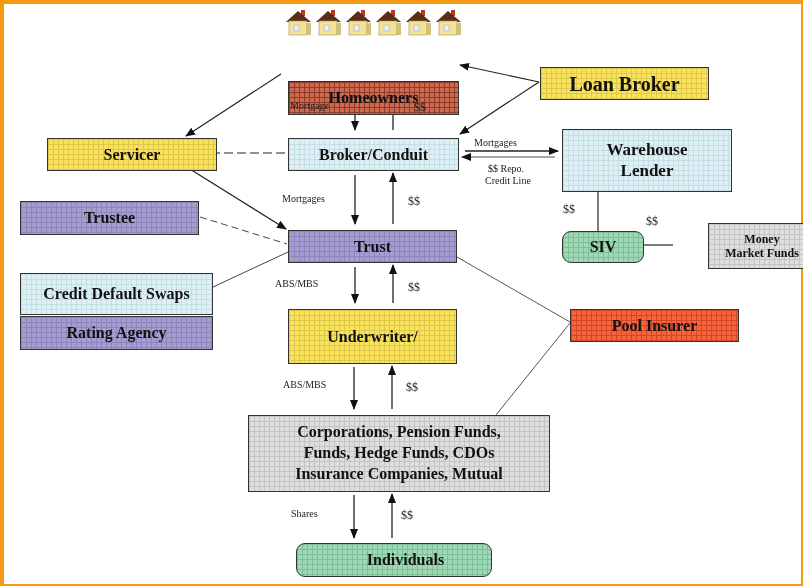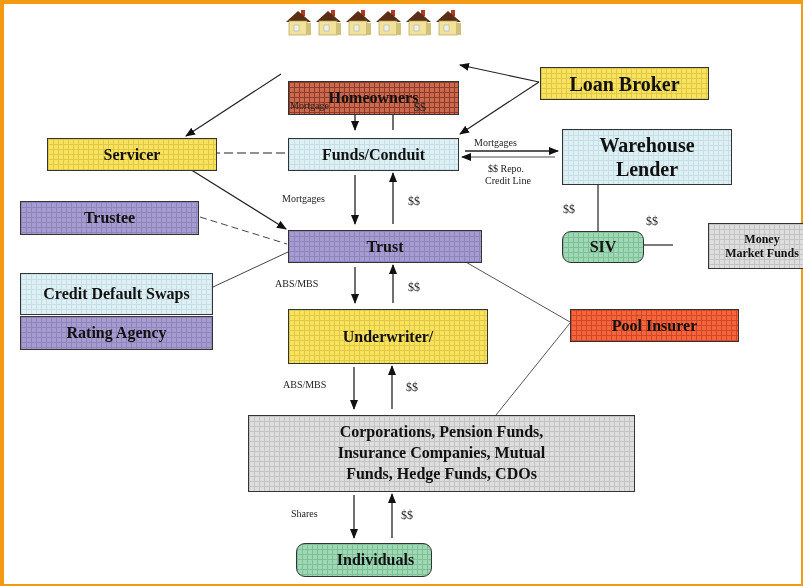--- a/index.html
+++ b/index.html
@@ -139,57 +139,57 @@
 <div class="box grid-brick" style="left:288px;top:45px;width:171px;height:34px;font-size:16px;">
   <span>Homeowners</span>
 </div>
 <div class="box grid-yellow" style="left:540px;top:67px;width:169px;height:33px;font-size:20px;">
   <span>Loan Broker</span>
 </div>
 <div class="box grid-yellow" style="left:15px;top:138px;width:170px;height:33px;font-size:16px;margin-left:32px;">
   <span>Servicer</span>
 </div>
 <div class="box grid-blue" style="left:288px;top:138px;width:171px;height:33px;font-size:16px;">
-  <span>Funds/Conduit</span>
-</div>
-<div class="box grid-blue" style="left:562px;top:129px;width:170px;height:56px;font-size:20px;flex-direction:column;">
+  <span>Broker/Conduit</span>
+</div>
+<div class="box grid-blue" style="left:562px;top:129px;width:170px;height:63px;font-size:17px;flex-direction:column;">
   <span>Warehouse</span>
   <span>Lender</span>
 </div>
 <div class="box grid-purple" style="left:20px;top:201px;width:179px;height:34px;font-size:16px;">
   <span>Trustee</span>
 </div>
-<div class="box grid-purple" style="left:288px;top:230px;width:194px;height:33px;font-size:16px;">
+<div class="box grid-purple" style="left:288px;top:230px;width:169px;height:33px;font-size:16px;">
   <span>Trust</span>
 </div>
 <div class="box grid-green" style="left:562px;top:231px;width:82px;height:32px;font-size:16px;">
   <span>SIV</span>
 </div>
 <div class="box grid-gray" style="left:673px;top:223px;width:108px;height:46px;font-size:12px;flex-direction:column;">
   <span>Money</span>
   <span>Market Funds</span>
 </div>
 <div class="box grid-blue" style="left:20px;top:273px;width:193px;height:42px;font-size:16px;">
   <span>Credit Default Swaps</span>
 </div>
 <div class="box grid-purple" style="left:20px;top:316px;width:193px;height:34px;font-size:16px;">
   <span>Rating Agency</span>
 </div>
-<div class="box grid-yellow" style="left:288px;top:309px;width:200px;height:55px;font-size:16px;flex-direction:column;">
+<div class="box grid-yellow" style="left:288px;top:309px;width:169px;height:55px;font-size:16px;flex-direction:column;">
   <span>Underwriter/</span>
 </div>
 <div class="box grid-orange" style="left:570px;top:309px;width:169px;height:33px;font-size:16px;">
   <span>Pool Insurer</span>
 </div>
-<div class="box grid-gray" style="left:213px;top:415px;width:387px;height:77px;font-size:16px;flex-direction:column;line-height:1.3;">
+<div class="box grid-gray" style="left:213px;top:415px;width:302px;height:77px;font-size:16px;flex-direction:column;line-height:1.3;">
   <span>Corporations, Pension Funds,</span>
+  <span>Funds, Hedge Funds, CDOs</span>
   <span>Insurance Companies, Mutual</span>
-  <span>Funds, Hedge Funds, CDOs</span>
-</div>
-<div class="box grid-green" style="left:296px;top:543px;width:136px;height:34px;font-size:16px;padding-left:23px;">
+</div>
+<div class="box grid-green" style="left:296px;top:543px;width:196px;height:34px;font-size:16px;padding-left:23px;">
   <span>Individuals</span>
 </div>
 
 <span class="lbl" style="left:290px;top:100px;">Mortgage</span>
 <span class="lbl lbl-dollar" style="left:414px;top:100px;">$$</span>
 <span class="lbl" style="left:282px;top:193px;">Mortgages</span>
 <span class="lbl lbl-dollar" style="left:408px;top:194px;">$$</span>
 <span class="lbl" style="left:275px;top:278px;">ABS/MBS</span>
 <span class="lbl lbl-dollar" style="left:408px;top:280px;">$$</span>
 <span class="lbl" style="left:283px;top:379px;">ABS/MBS</span>

